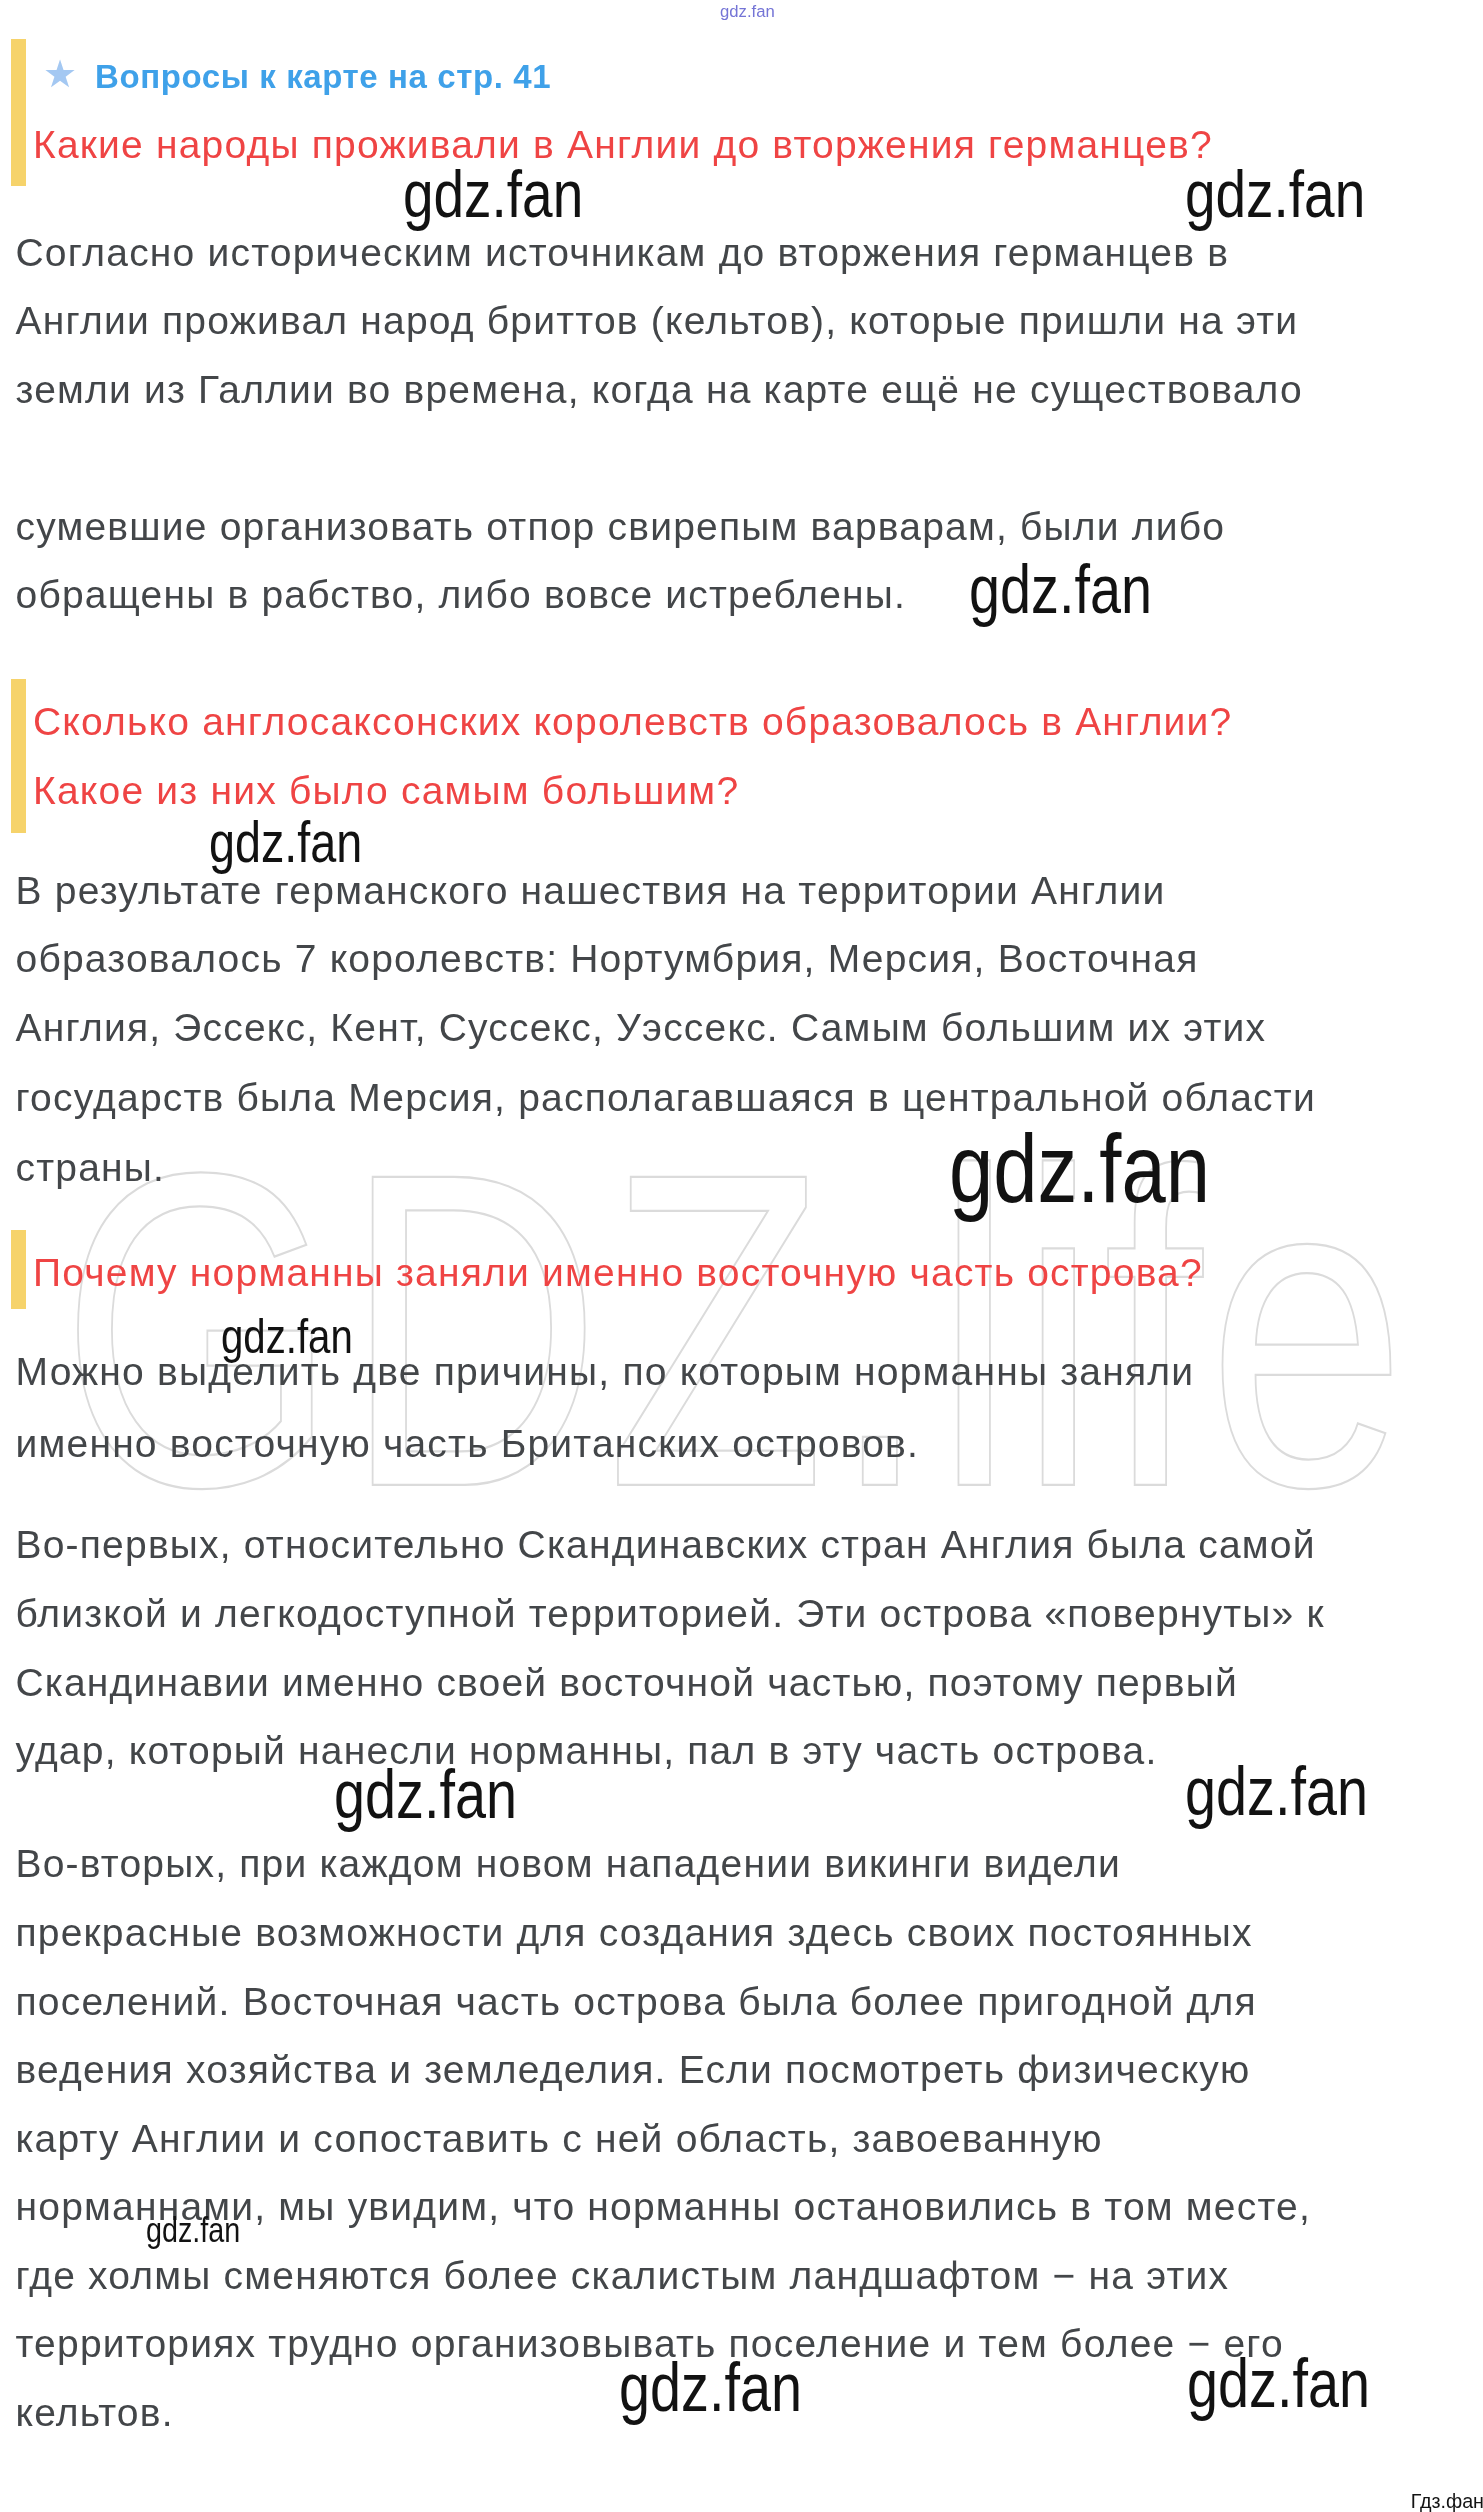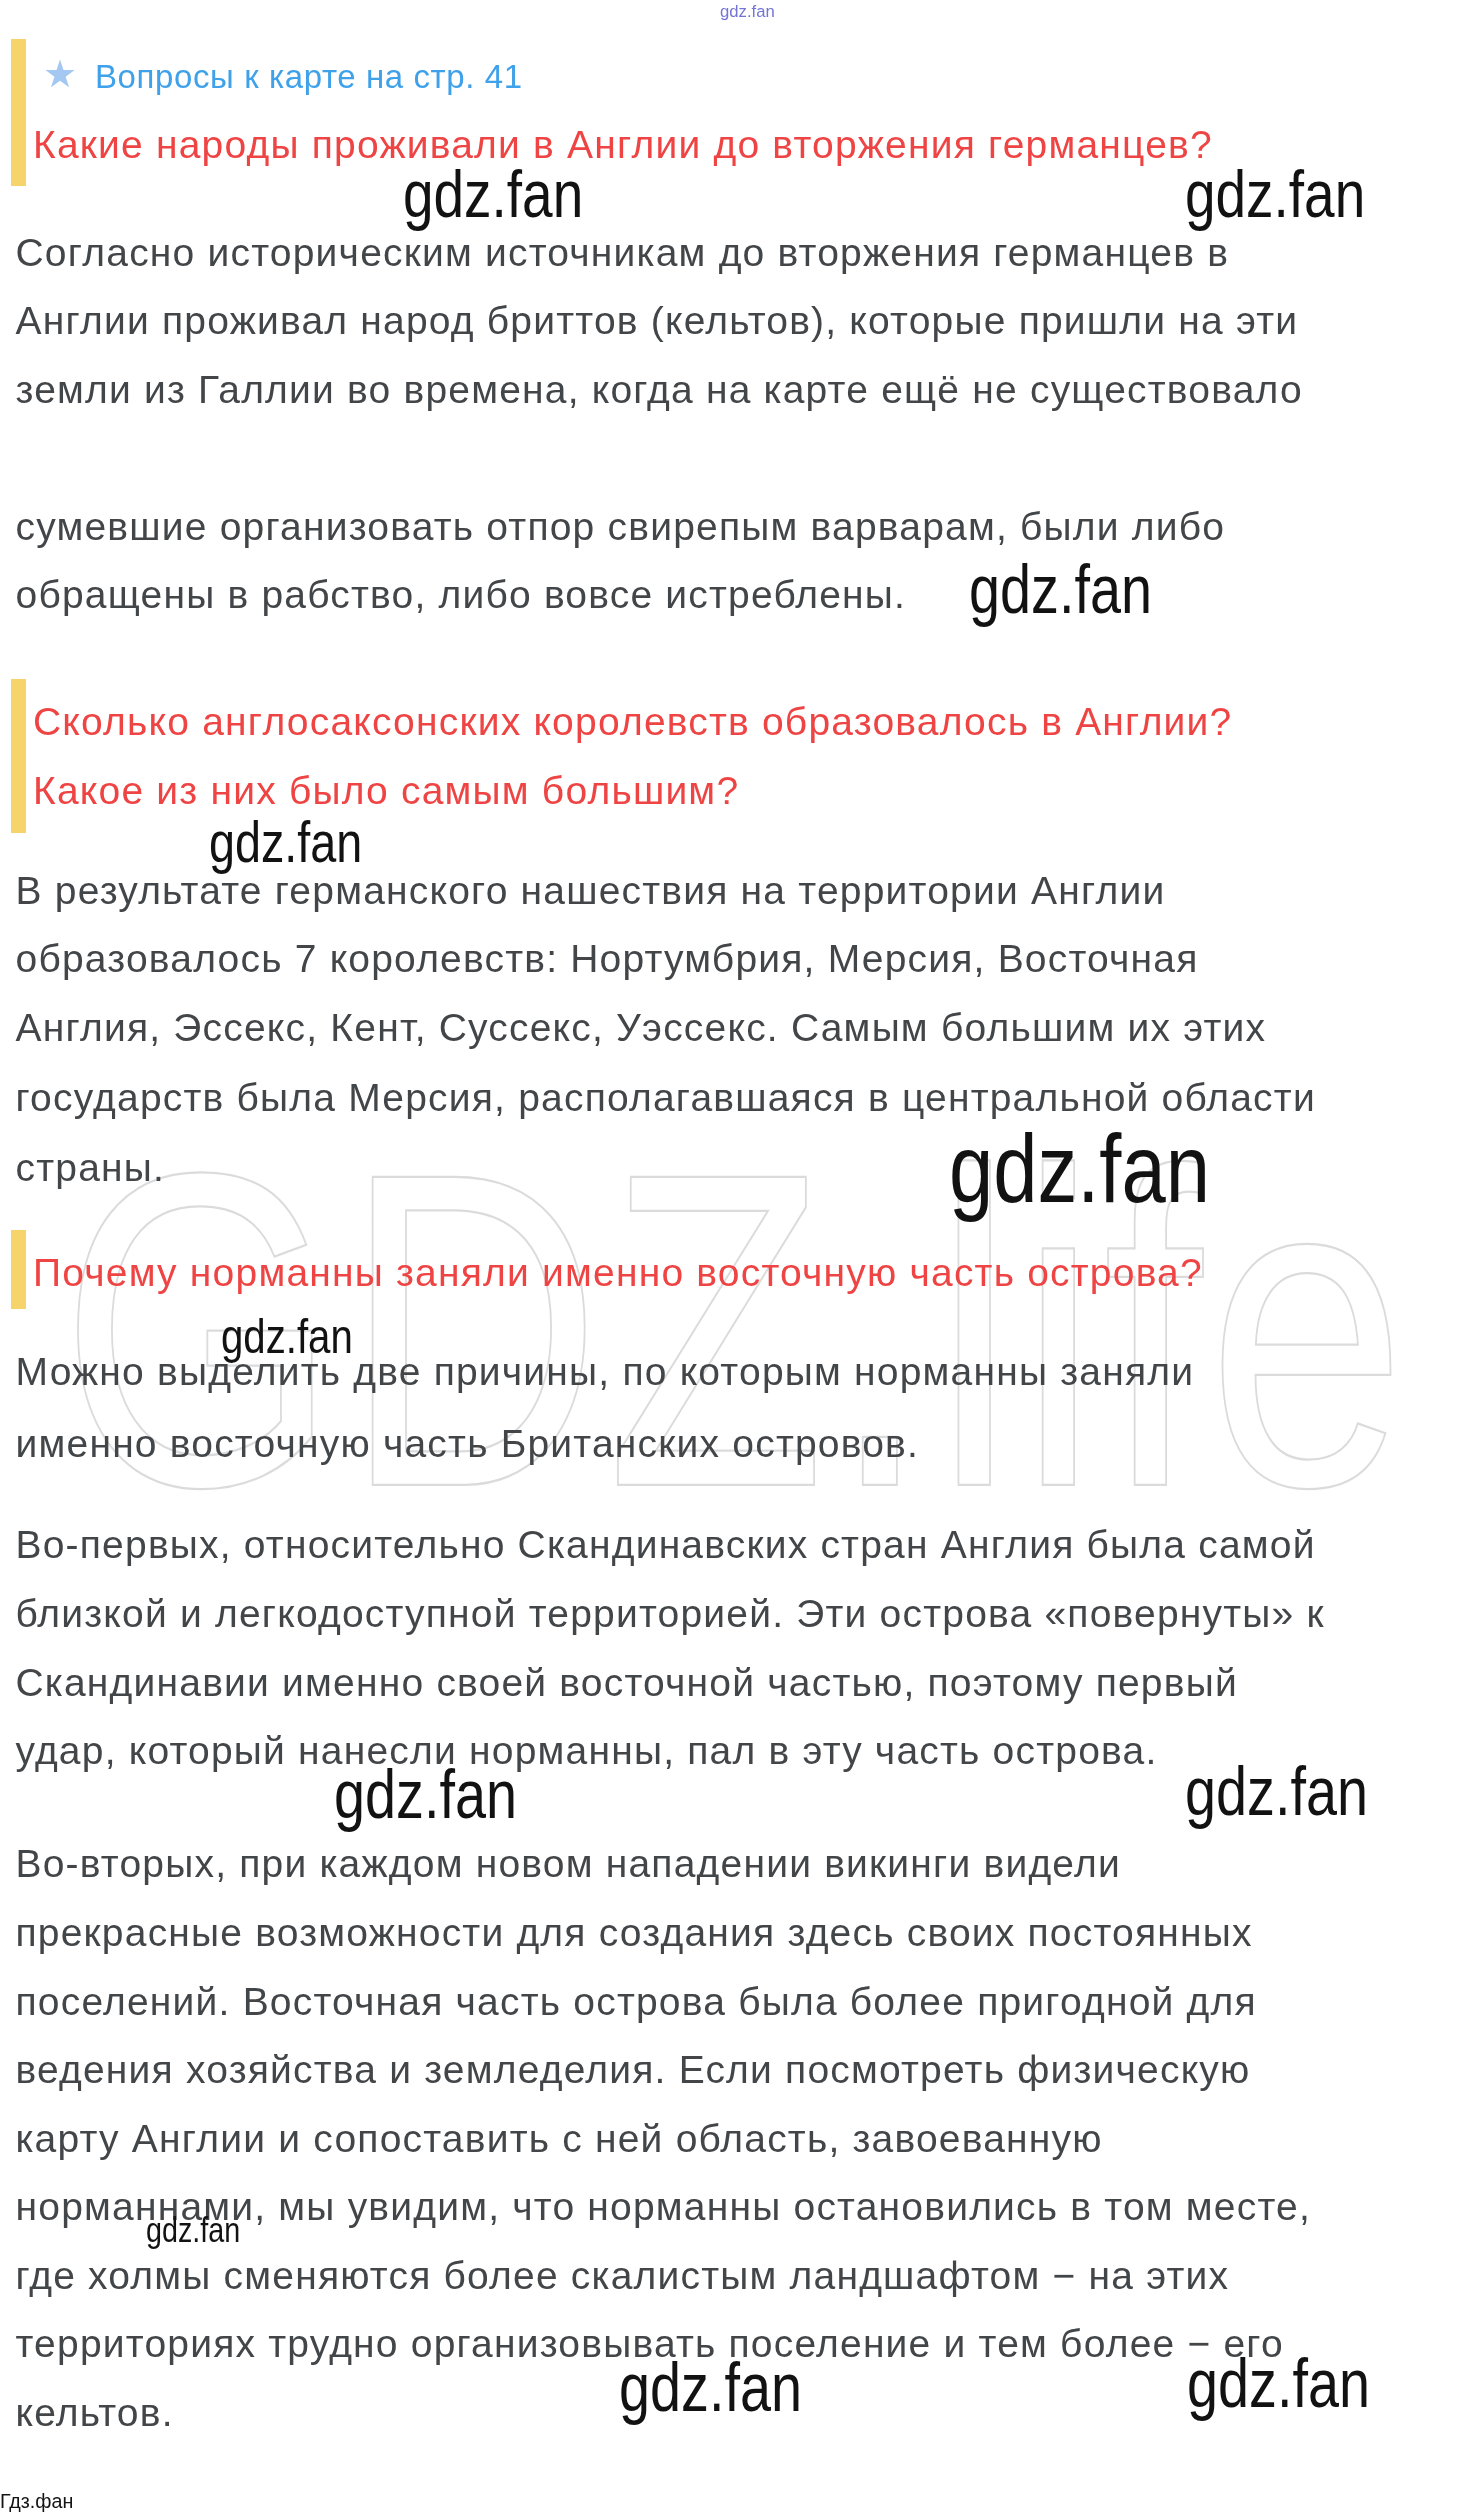--- a/index.html
+++ b/index.html
@@ -63,21 +63,21 @@
     left:43px;top:55px;
     font-size:38px;
     color:#a4c8f2;
     z-index:2;
     line-height:1;
   }
   .header-title{
     position:absolute;
     left:95px;top:58px;
     font-size:33px;
-    font-weight:normal;
+    font-weight:bold;
     color:#3fa1e9;
     letter-spacing:0.6px;
     white-space:nowrap;
     z-index:2;
   }
   .q-line{
     position:absolute;
     left:33px;
     font-size:39px;
     color:#ef4444;
@@ -93,21 +93,21 @@
     color:#434649;
     white-space:nowrap;
     letter-spacing:1.2px;
     z-index:2;
     line-height:1;
   }
   .footer-label{
     position:absolute;
     left:0;top:2490px;
     width:1484px;
-    text-align:left;
+    text-align:right;
     font-size:19.7px;
     color:#141414;
     z-index:2;
   }
 </style>
 </head>
 <body>
 
 <div class="page">
 

